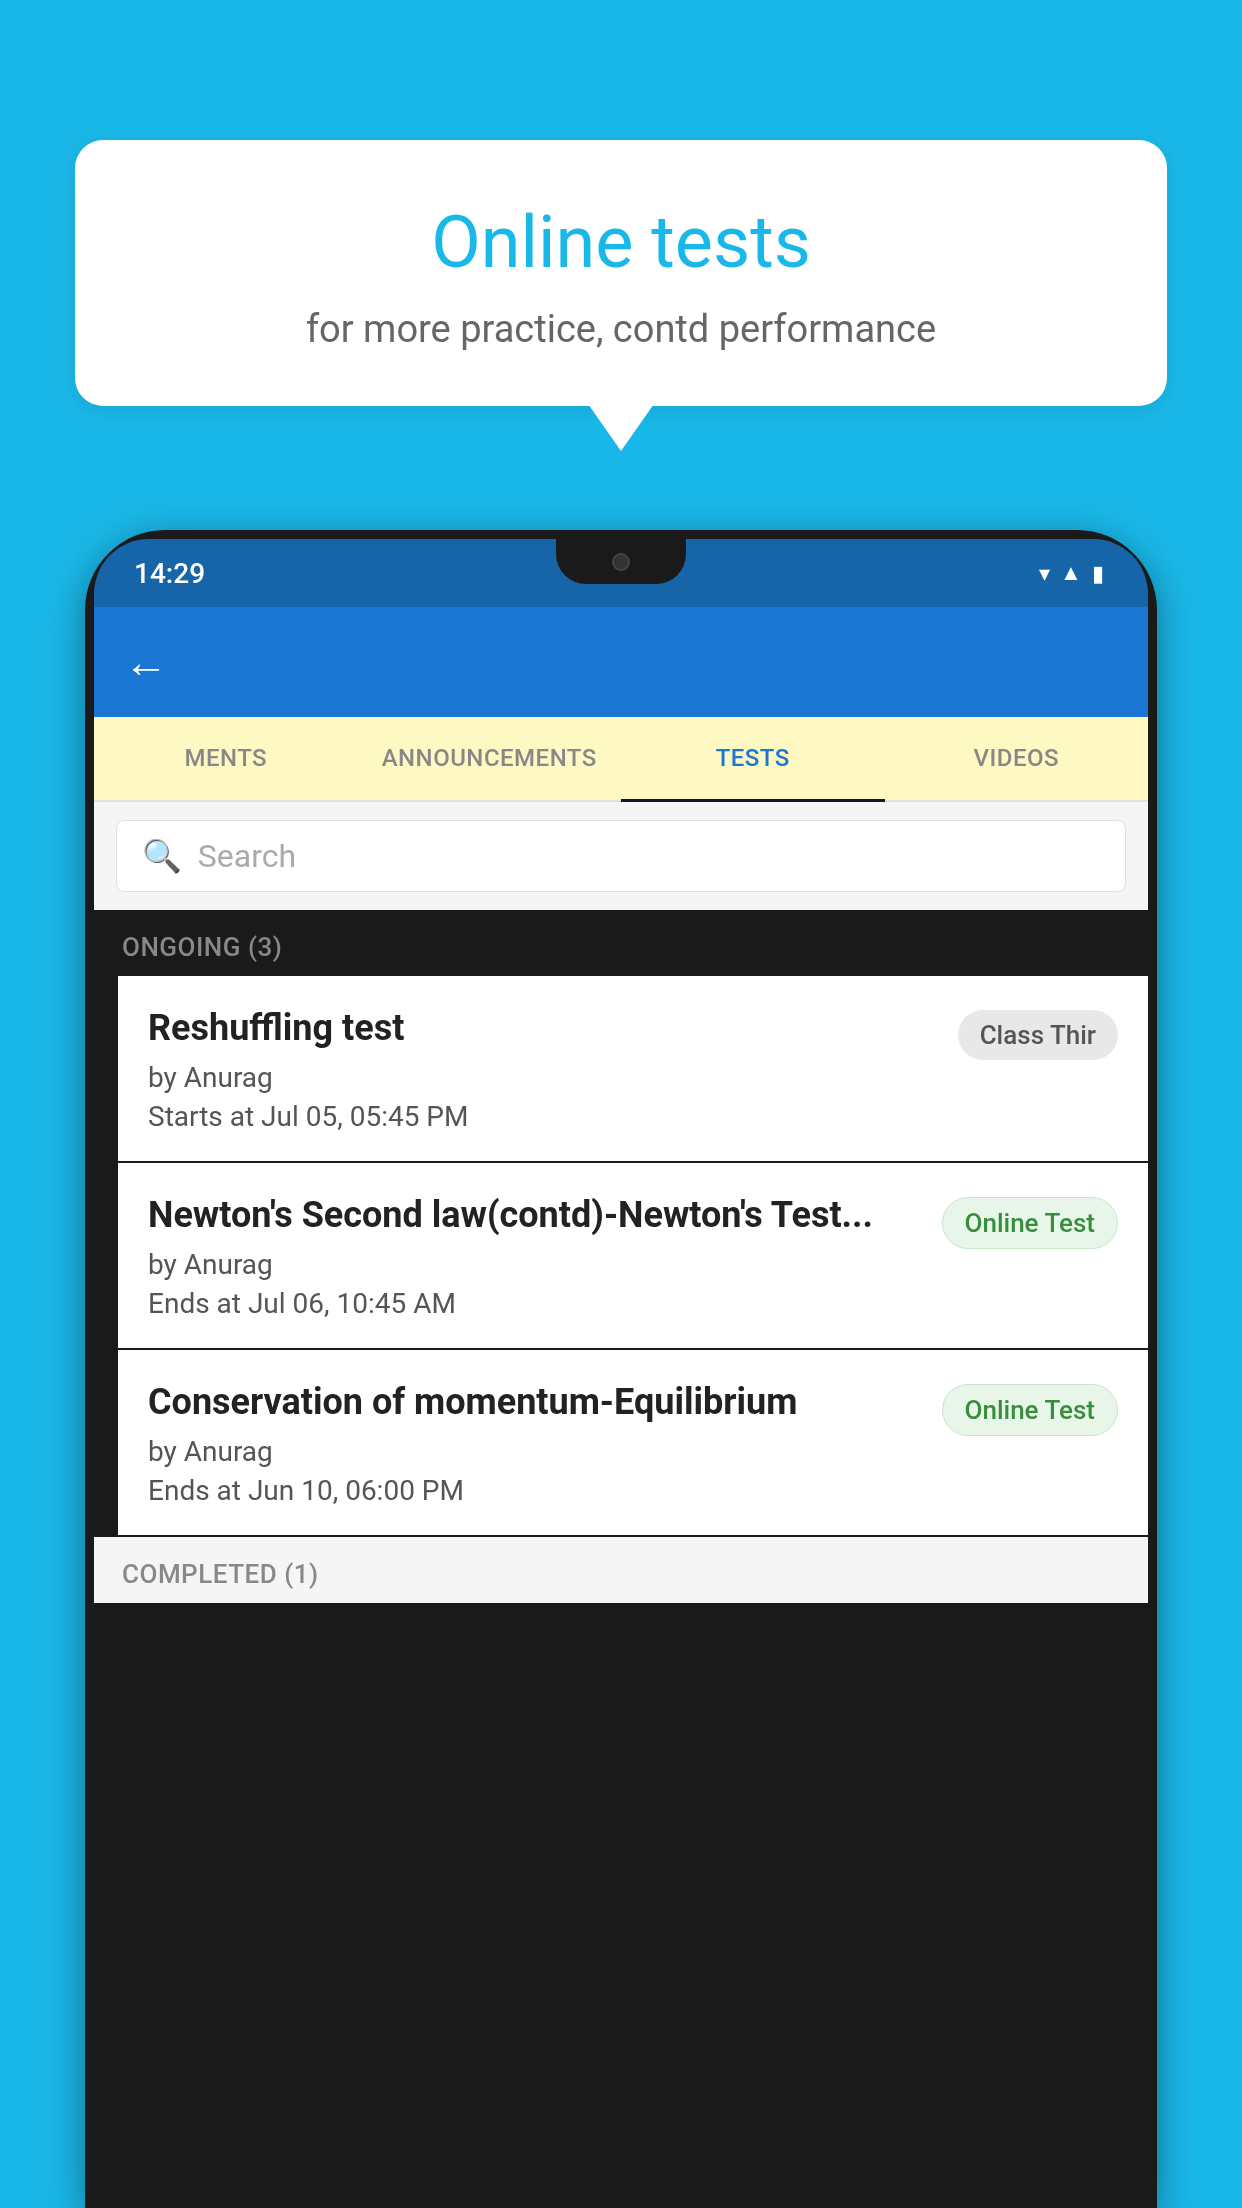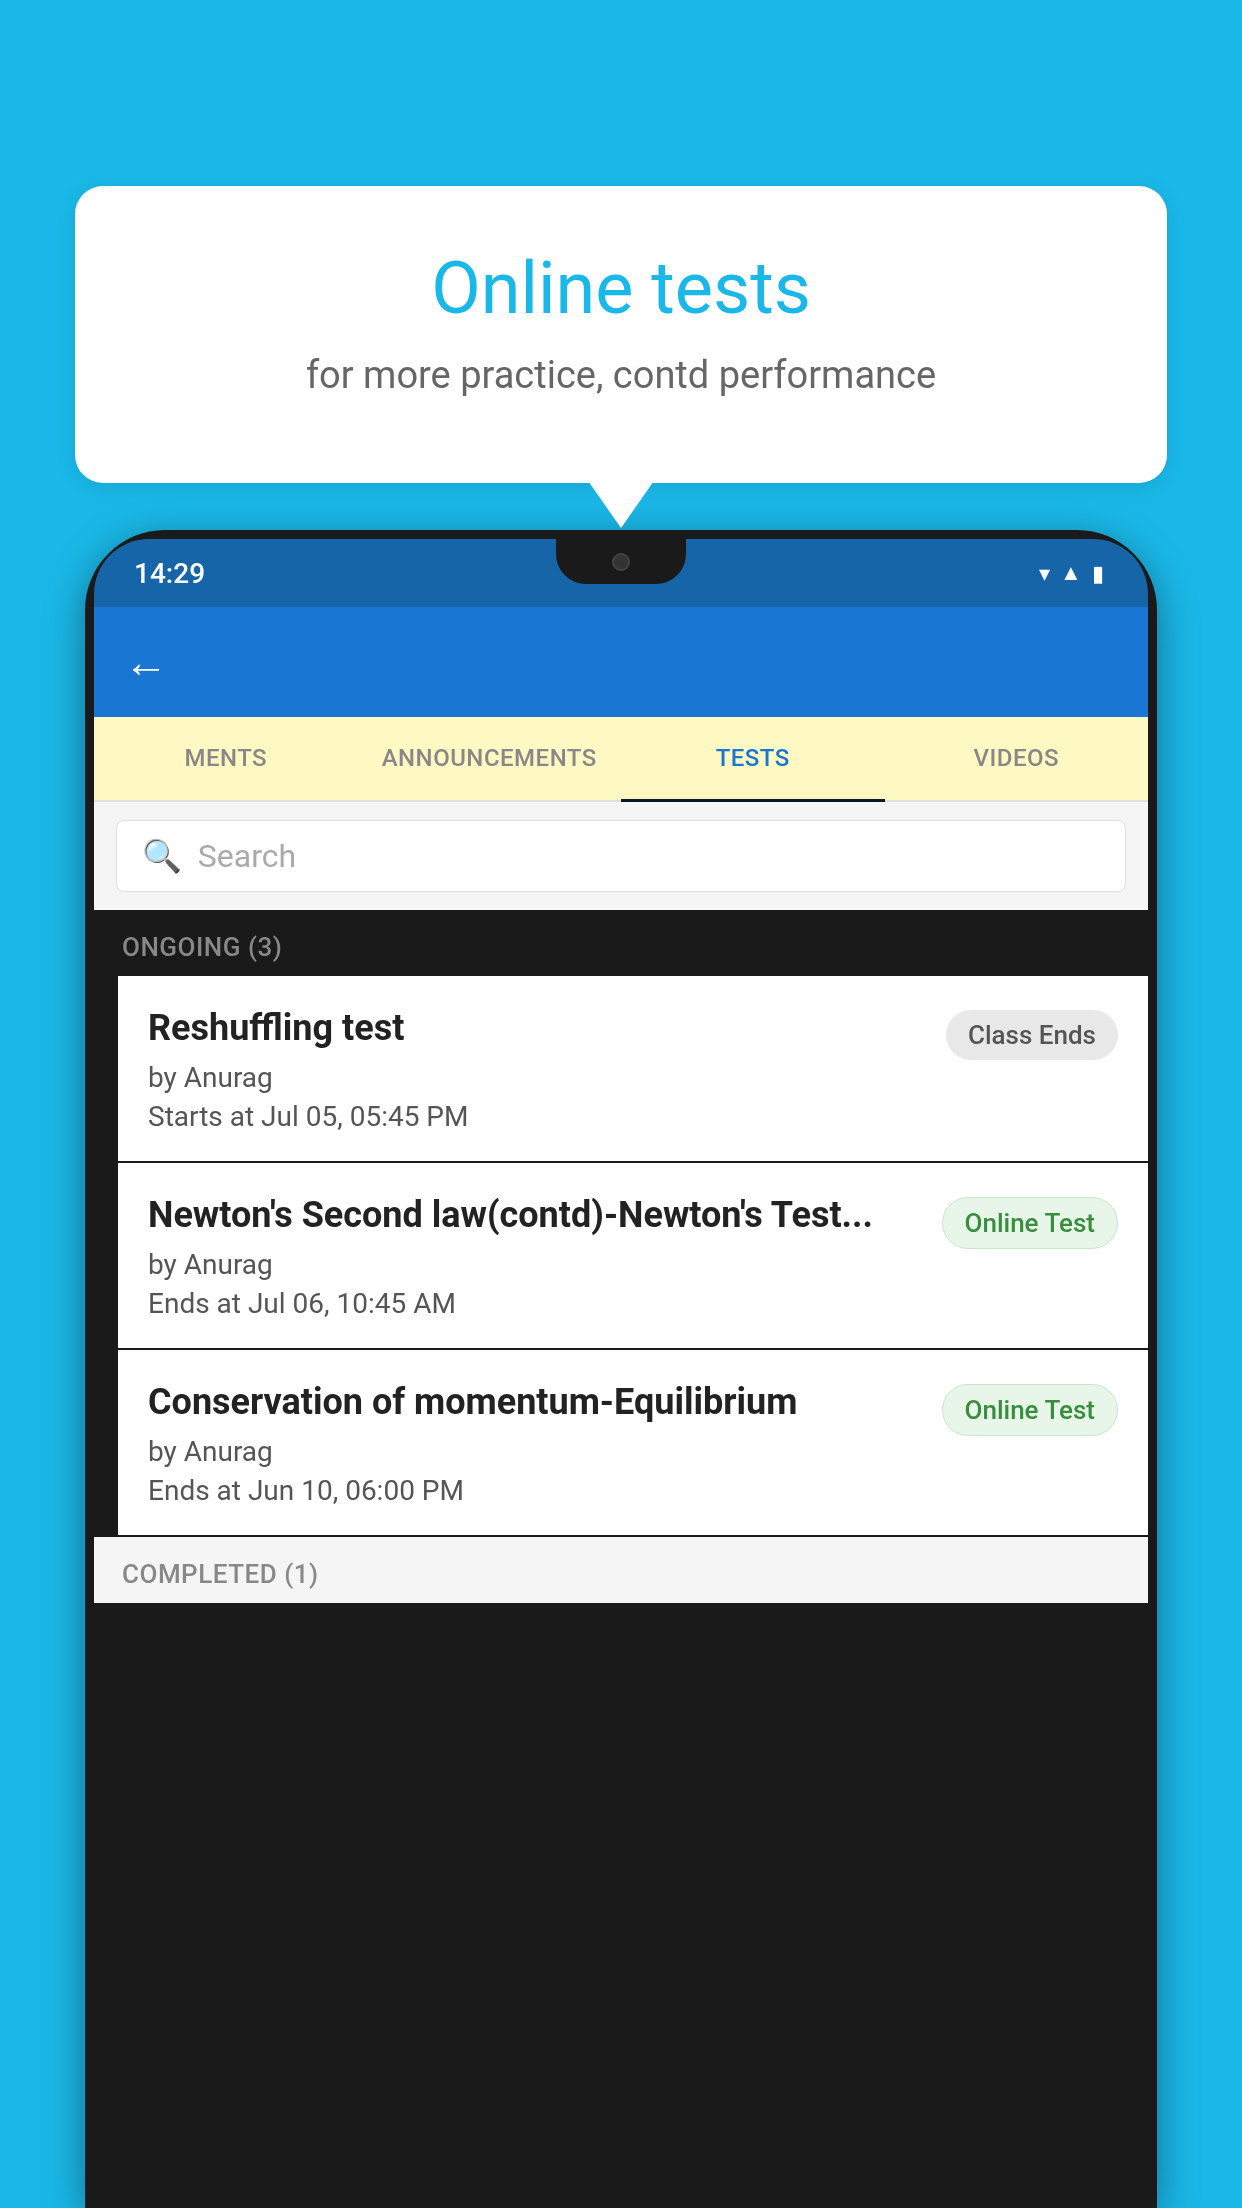--- a/index.html
+++ b/index.html
@@ -19,25 +19,24 @@
       position: absolute;
       top: 140px;
       left: 75px;
       right: 75px;
       z-index: 2;
     }
 
     .speech-bubble {
       background: white;
       border-radius: 28px;
-      padding: 60px 50px 86px;
+      padding: 60px 50px 55px;
       text-align: center;
       box-shadow: 0 4px 20px rgba(0,0,0,0.1);
       position: relative;
-      margin-top: 46px;
     }
 
     .speech-bubble::after {
       content: '';
       position: absolute;
       bottom: -45px;
       left: 50%;
       transform: translateX(-50%);
       width: 0;
       height: 0;
@@ -338,21 +337,21 @@
     <div class="section-header">ONGOING (3)</div>
 
     <div class="test-card">
       <div class="test-card-info">
         <div class="test-card-title">Reshuffling test</div>
         <div class="test-card-author">by Anurag</div>
         <div class="test-card-time">
           <span>Starts at</span>&nbsp;<span>Jul 05, 05:45 PM</span>
         </div>
       </div>
-      <span class="badge badge-class">Class Ends</span>
+      <span class="badge badge-class">Class Thir</span>
     </div>
 
     <div class="test-card">
       <div class="test-card-info">
         <div class="test-card-title">Newton's Second law(contd)-Newton's Test...</div>
         <div class="test-card-author">by Anurag</div>
         <div class="test-card-time">
           <span>Ends at</span>&nbsp;<span>Jul 06, 10:45 AM</span>
         </div>
       </div>

